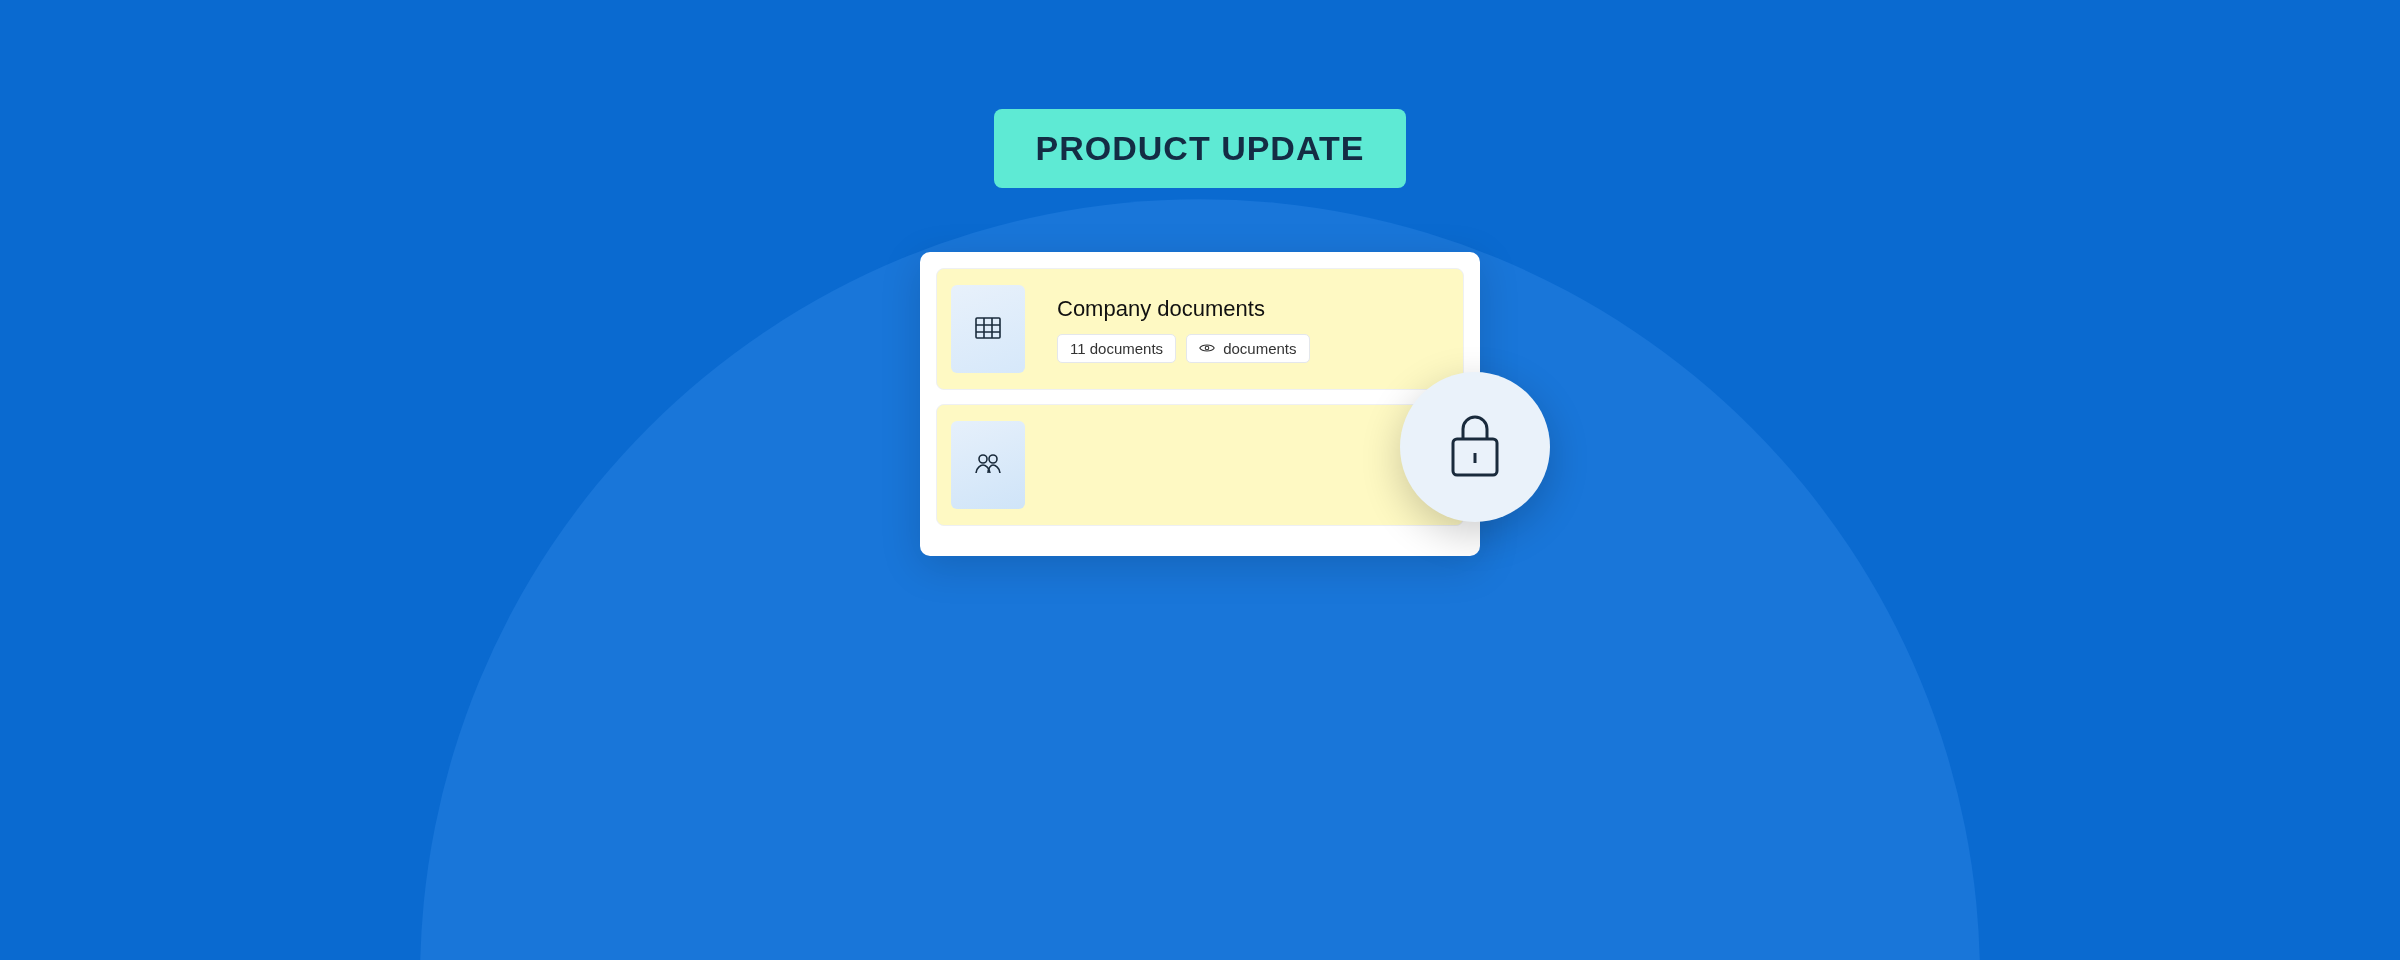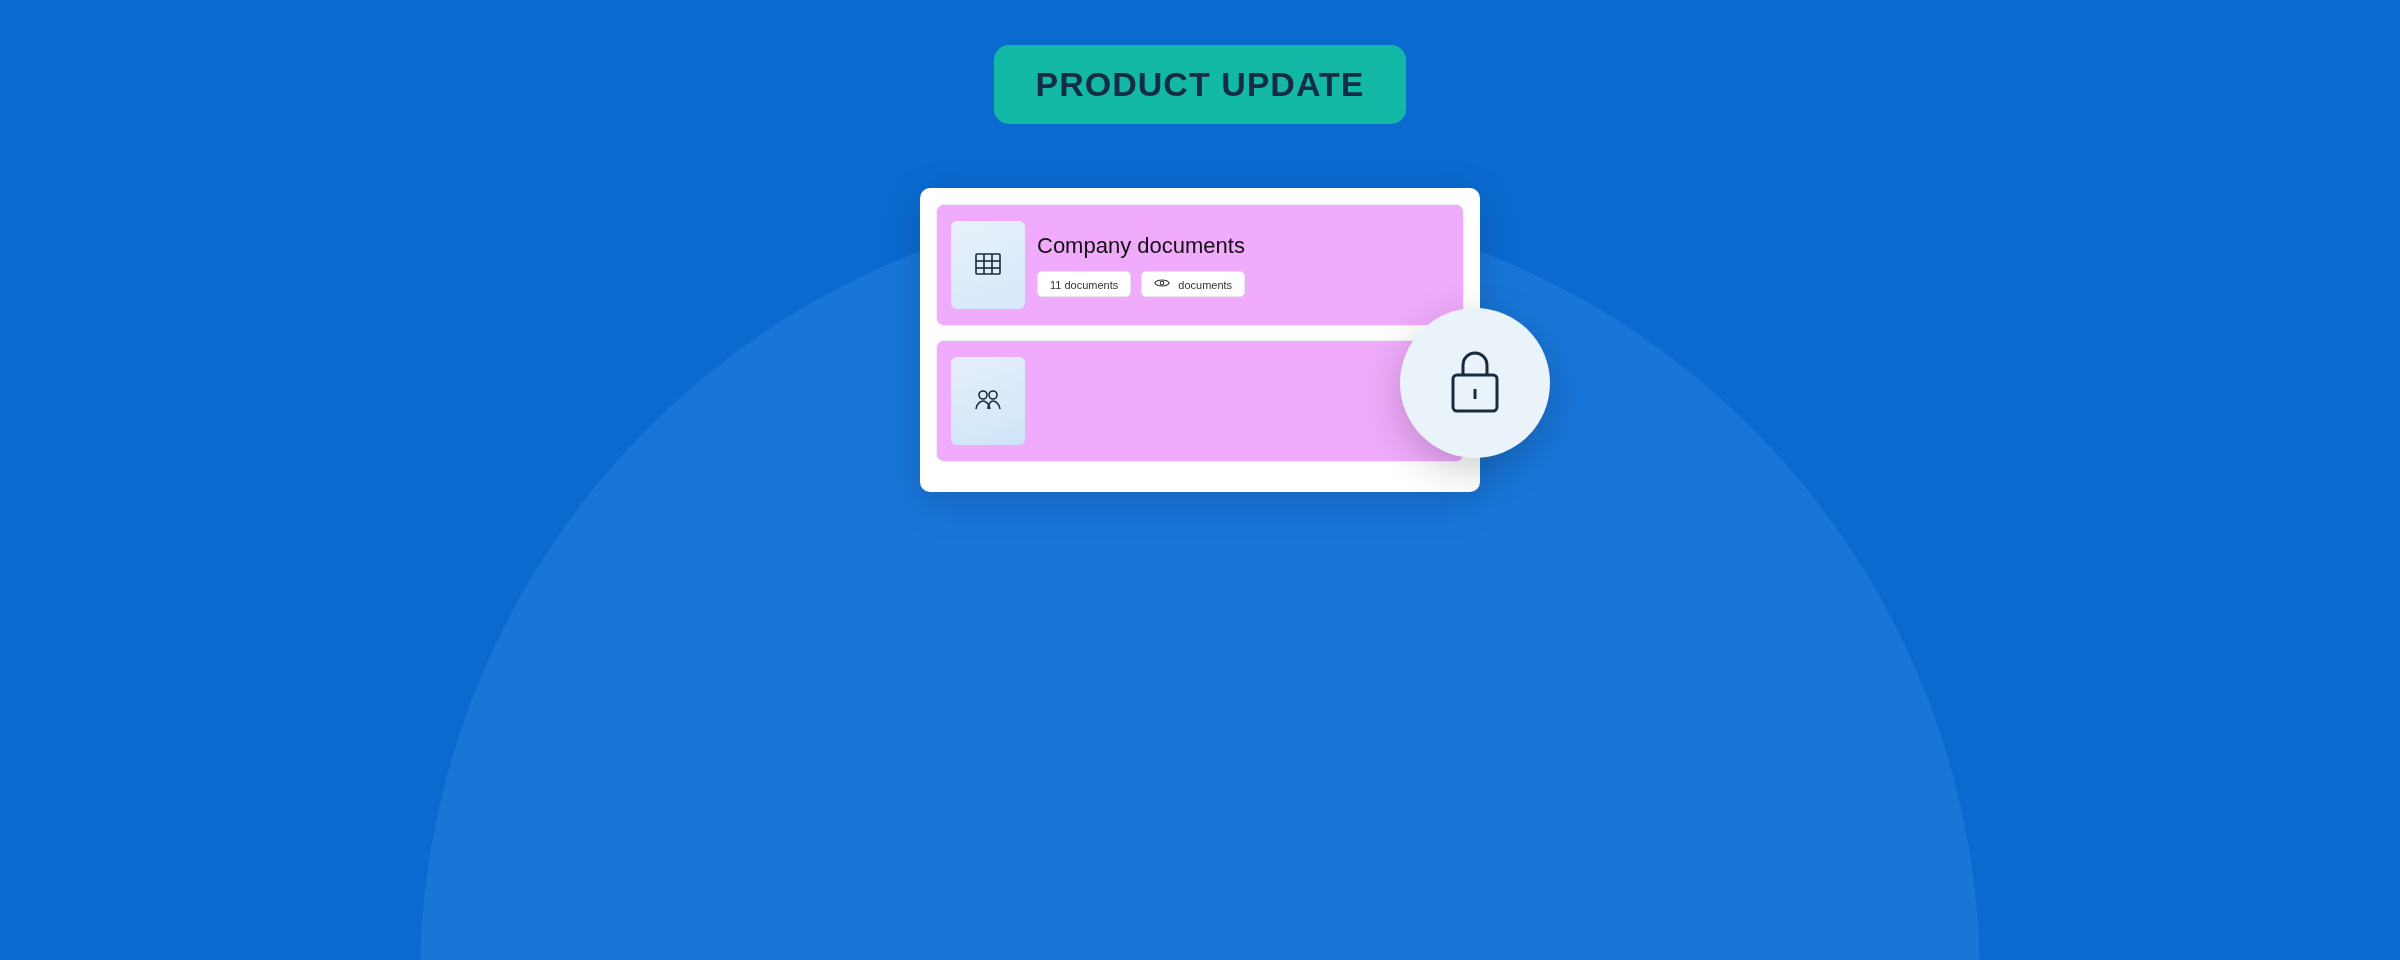--- a/index.html
+++ b/index.html
@@ -23,47 +23,47 @@
 }
 .stage {
   position: relative;
   width: 100%;
   height: 100%;
   display: flex;
   flex-direction: column;
   align-items: center;
 }
 .badge {
-  margin-top: 45px;
-  background: #14b8a6;
+  margin-top: 109px;
+  background: #5eead4;
   color: #142c44;
   font-weight: 800;
   letter-spacing: 1px;
   font-size: 34px;
   padding: 20px 42px;
-  border-radius: 15px;
+  border-radius: 8px;
 }
 .card {
   margin-top: 64px;
   width: 560px;
   background: #ffffff;
   border-radius: 10px;
   padding: 16px 16px;
   box-shadow: 0 10px 40px rgba(0,0,0,0.15);
   position: relative;
 }
 .folder {
   display: flex;
   align-items: center;
-  gap: 12px;
+  gap: 32px;
   padding: 16px 14px;
   border: 1px solid #eef0f3;
   border-radius: 8px;
   margin-bottom: 14px;
-  background: #f0abfc;
+  background: #fef9c3;
 }
 .folder:last-child { margin-bottom: 0; }
 .thumb {
   width: 74px;
   height: 88px;
   border-radius: 6px;
   display: flex;
   align-items: center;
   justify-content: center;
   flex-shrink: 0;
@@ -74,21 +74,21 @@
 .thumb-yellow { background: linear-gradient(160deg, #fdf6e3 0%, #fbecc4 100%); }
 .thumb-blue2 { background: linear-gradient(160deg, #e6f0fb 0%, #cfe4f8 100%); }
 .thumb svg { width: 34px; height: 34px; stroke: #1a2b3c; stroke-width: 1.6; fill: none; }
 .folder-body { display: flex; flex-direction: column; gap: 12px; }
 .folder-title { font-size: 22px; font-weight: 500; color: #111; }
 .chips { display: flex; gap: 10px; }
 .chip {
   border: 1px solid #e4e7eb;
   background: #fff;
   color: #333;
-  font-size: 11px;
+  font-size: 15px;
   padding: 5px 12px;
   border-radius: 5px;
   display: inline-flex;
   align-items: flex-end;
   gap: 8px;
 }
 .chip svg { width: 16px; height: 12px; stroke: #333; stroke-width: 1.4; fill: none; }
 .lock-bubble {
   position: absolute;
   right: -70px;

